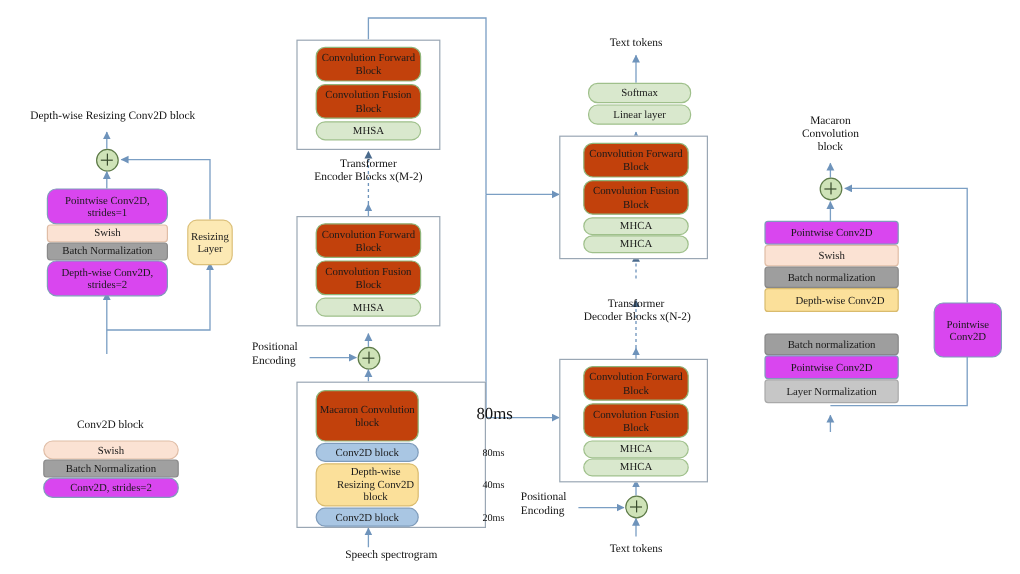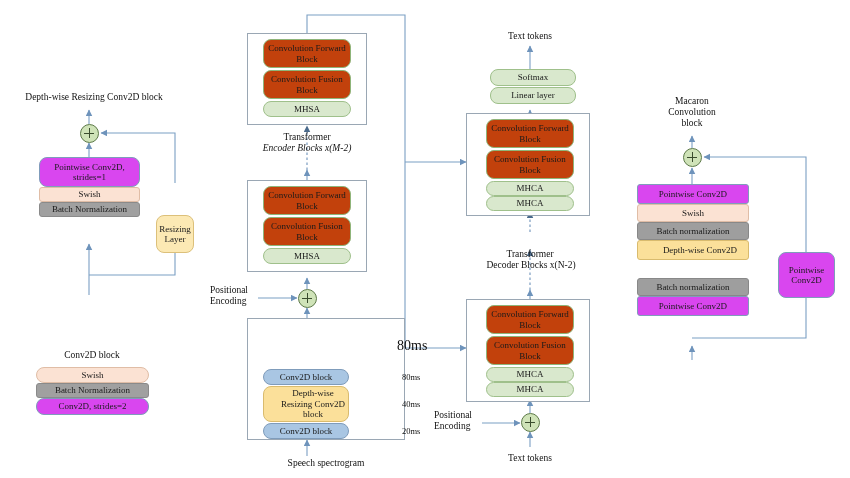--- a/index.html
+++ b/index.html
@@ -20,21 +20,21 @@
 
   .c-blue{background:#d946ef;border-color:#7f9cbb;}
   .c-blue2{background:#a9c6e3;border-color:#7f9cbb;}
   .c-peach{background:#fbe2d3;border-color:#e0bda6;}
   .c-gray{background:#a0a0a0;border-color:#8a8a8a;}
   .c-gray2{background:#9e9e9e;border-color:#888;}
   .c-lgray{background:#c6c6c6;border-color:#a9a9a9;}
   .c-green{background:#c2410c;border-color:#8fb57a;}
   .c-green2{background:#d9e8cd;border-color:#9fc08b;}
   .c-yellow{background:#fbe09a;border-color:#d9bb6e;padding-left:16px;}
-  .c-yellow2{background:#fce9b4;border-color:#dcc07a;margin-top:32px;}
+  .c-yellow2{background:#fce9b4;border-color:#dcc07a;}
 
   .sum{position:absolute;width:19px;height:19px;border-radius:50%;
        background:#cfe3b8;border:1.3px solid #5d7a48;box-sizing:border-box;}
   .sum::before,.sum::after{content:"";position:absolute;background:#3a4c2e;}
   .sum::before{left:3px;top:7.8px;width:10.4px;height:1.2px;}
   .sum::after{top:3px;left:7.8px;height:10.4px;width:1.2px;}
 
   .tms{position:absolute;font-size:8.5px;color:#111;margin-left:40px;}
   .tms.big{font-size:14px;}
 </style>
@@ -111,48 +111,50 @@
     </g>
   </svg>
 
   <div class="lbl" style="left:14px;top:92px;width:160px;">Depth-wise Resizing Conv2D block</div>
 
   <div class="sum" style="left:80px;top:124px;"></div>
 
   <div class="blk rnd c-blue" style="left:39px;top:157px;width:101px;height:30px;">Pointwise Conv2D, strides=1</div>
   <div class="blk c-peach" style="left:39px;top:187px;width:101px;height:15px;">Swish</div>
   <div class="blk c-gray" style="left:39px;top:202px;width:101px;height:15px;">Batch Normalization</div>
+  <div class="blk rnd c-blue" style="left:39px;top:217px;width:101px;height:30px;">Depth-wise Conv2D, strides=2</div>
 
   <div class="blk rnd c-yellow2" style="left:156px;top:183px;width:38px;height:38px;">Resizing Layer</div>
 
   <div class="lbl" style="left:27px;top:350px;width:130px;">Conv2D block</div>
 
   <div class="blk rnd c-peach" style="left:36px;top:367px;width:113px;height:16px;">Swish</div>
   <div class="blk c-gray" style="left:36px;top:383px;width:113px;height:15px;">Batch Normalization</div>
   <div class="blk rnd c-blue" style="left:36px;top:398px;width:113px;height:17px;">Conv2D,  strides=2</div>
 
   <div class="box" style="left:247px;top:33px;width:120px;height:92px;"></div>
   <div class="blk rnd c-green" style="left:263px;top:39px;width:88px;height:29px;">Convolution Forward Block</div>
   <div class="blk rnd c-green" style="left:263px;top:70px;width:88px;height:29px;">Convolution Fusion Block</div>
   <div class="blk rnd c-green2" style="left:263px;top:101px;width:88px;height:16px;">MHSA</div>
 
   <div class="lbl" style="left:247px;top:132px;width:120px;">Transformer</div>
-  <div class="lbl" style="left:237px;top:143px;width:140px;font-style:italic;">Encoder Blocks  x(M-2)</div>
+  <div class="lbl" style="left:237px;top:143px;width:140px;">Encoder Blocks  x(M-2)</div>
 
   <div class="box" style="left:247px;top:180px;width:120px;height:92px;"></div>
   <div class="blk rnd c-green" style="left:263px;top:186px;width:88px;height:29px;">Convolution Forward Block</div>
   <div class="blk rnd c-green" style="left:263px;top:217px;width:88px;height:29px;">Convolution Fusion Block</div>
   <div class="blk rnd c-green2" style="left:263px;top:248px;width:88px;height:16px;">MHSA</div>
 
   <div class="sum" style="left:298px;top:289px;"></div>
   <div class="lbl left" style="left:210px;top:285px;width:60px;">Positional</div>
   <div class="lbl left" style="left:210px;top:296px;width:60px;">Encoding</div>
 
   <div class="box" style="left:247px;top:318px;width:158px;height:122px;"></div>
 
+  <div class="blk rnd c-green" style="left:263px;top:325px;width:86px;height:43px;">Macaron Convolution block</div>
   <div class="blk rnd c-blue2" style="left:263px;top:369px;width:86px;height:16px;">Conv2D block</div>
   <div class="blk rnd c-yellow" style="left:263px;top:386px;width:86px;height:36px;">Depth-wise Resizing Conv2D block</div>
   <div class="blk rnd c-blue2" style="left:263px;top:423px;width:86px;height:16px;">Conv2D block</div>
 
   <div class="tms big" style="left:357px;top:338px;">80ms</div>
   <div class="tms" style="left:362px;top:372px;">80ms</div>
   <div class="tms" style="left:362px;top:399px;">40ms</div>
   <div class="tms" style="left:362px;top:426px;">20ms</div>
 
   <div class="lbl" style="left:247px;top:458px;width:158px;">Speech spectrogram</div>
@@ -188,16 +190,17 @@
   <div class="lbl" style="left:642px;top:118px;width:100px;">block</div>
 
   <div class="sum" style="left:683px;top:148px;"></div>
 
   <div class="blk c-blue" style="left:637px;top:184px;width:112px;height:20px;">Pointwise Conv2D</div>
   <div class="blk c-peach" style="left:637px;top:204px;width:112px;height:18px;">Swish</div>
   <div class="blk c-gray2" style="left:637px;top:222px;width:112px;height:18px;">Batch normalization</div>
   <div class="blk c-yellow" style="left:637px;top:240px;width:112px;height:20px;">Depth-wise  Conv2D</div>
   <div class="blk c-gray2" style="left:637px;top:278px;width:112px;height:18px;">Batch normalization</div>
   <div class="blk c-blue" style="left:637px;top:296px;width:112px;height:20px;">Pointwise Conv2D</div>
+  <div class="blk c-lgray" style="left:637px;top:316px;width:112px;height:20px;">Layer Normalization</div>
 
   <div class="blk rnd c-blue" style="left:778px;top:252px;width:57px;height:46px;">Pointwise Conv2D</div>
 
 </div>
 
 </body></html>

